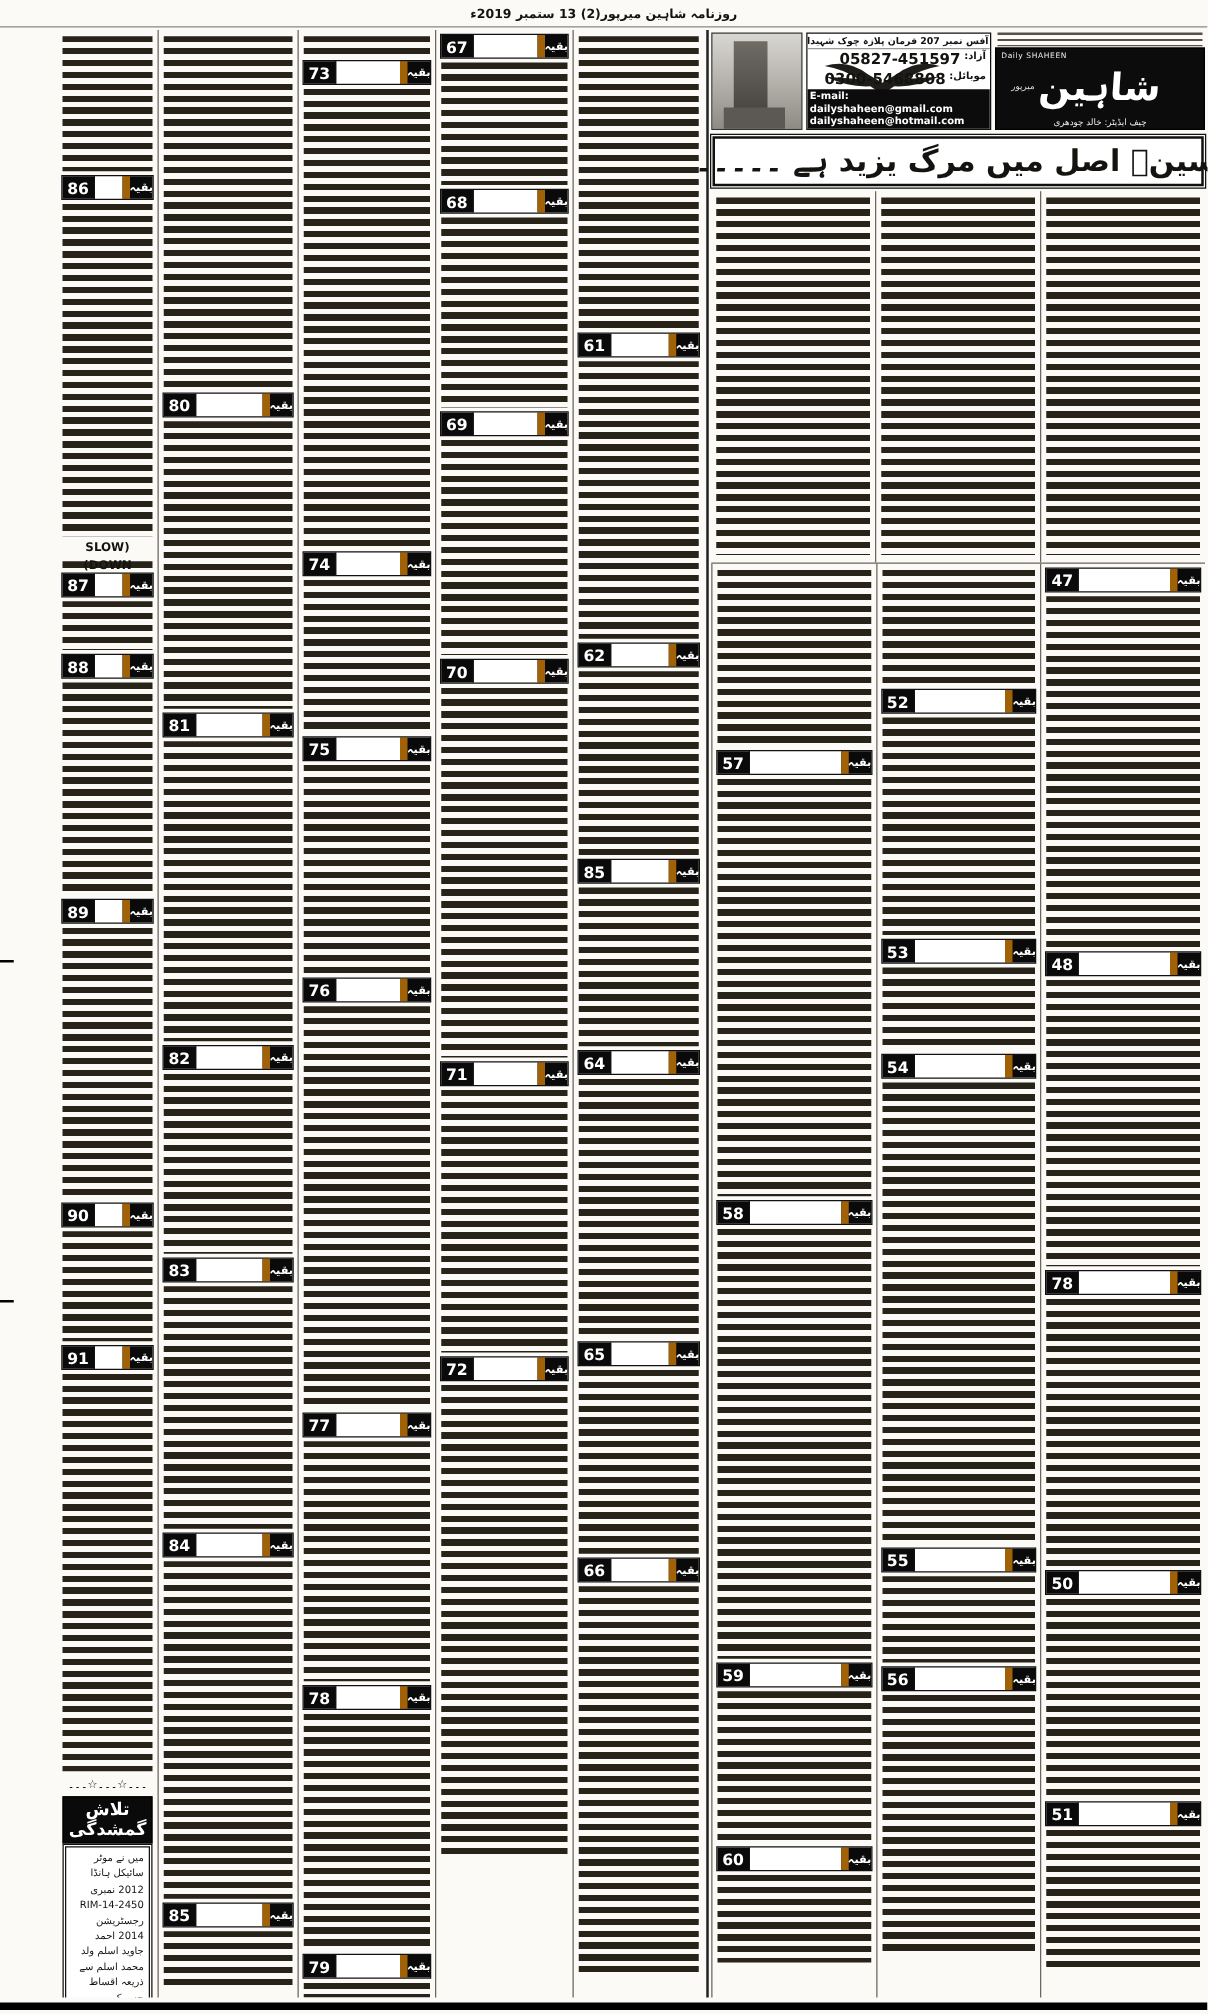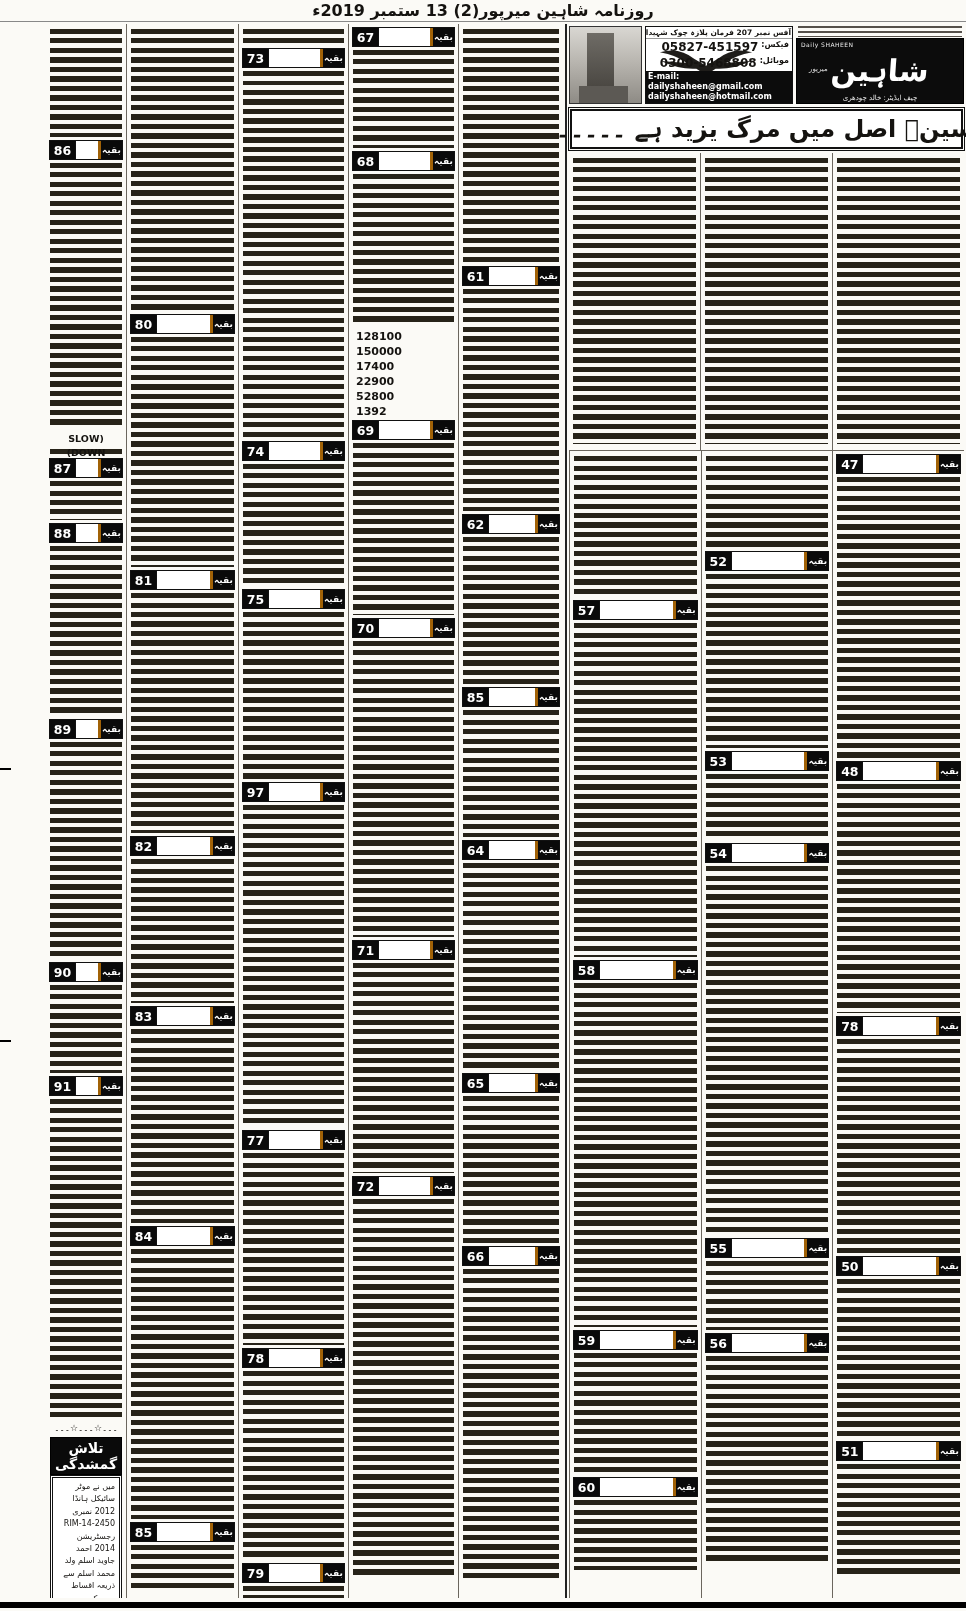--- a/index.html
+++ b/index.html
@@ -4,21 +4,21 @@
 <style>
   * { box-sizing: border-box; margin: 0; padding: 0; }
   html,body { width: 966px; height: 1611px; }
   body {
     background: #fbfaf6; color: #151310;
     font-family: "DejaVu Sans", sans-serif;
     overflow: hidden; position: relative;
   }
   .hdr {
     height: 22px; display: flex; align-items: center; justify-content: center;
-    font-size: 16px; font-weight: bold; direction: rtl;
+    font-size: 10px; font-weight: bold; direction: rtl;
     border-bottom: 1px solid #888;
   }
   .zones { display: flex; direction: rtl; height: 1576px; padding: 2px 2px 0 2px; gap: 2px; }
   .zone-right { width: 399px; border-left: 2px solid #222; padding-left: 2px; display: flex; flex-direction: column; }
   .zone-left  { flex: 1; display: flex; direction: rtl; }
   .col { padding: 2px 3px 0 3px; border-left: 1px solid #6b665e; overflow: hidden; }
   .zone-left .col:last-child { border-left: none; margin-left: 44px; }
   .c61 { width: 105px; } .c67 { width: 110px; } .c73 { width: 110px; }
   .c80 { width: 112px; } .c86 { flex: 1; }
   .rcols { flex: 1; display: flex; direction: rtl; }
@@ -39,21 +39,21 @@
   }
   .mn {
     width: 26px; background: #0a0a0a; color: #fff; font-weight: bold;
     font-size: 12.5px; display: flex; align-items: center; justify-content: center;
     border-right: 1px solid #111;
   }
   .mg { flex: 1; }
   .mb {
     width: 24px; background: #0a0a0a; color: #fff; font-size: 9px;
     display: flex; align-items: center; justify-content: center;
-    border-left: 3px solid #a16207; font-weight: bold;
+    border-left: 6px solid #a16207; font-weight: bold;
   }
 
   
   .mast { height: 82px; display: flex; direction: rtl; gap: 3px; padding: 2px 0; }
   .logo-cell { width: 168px; display: flex; flex-direction: column; }
   .logo-slogan { height: 11px; margin: 0 2px 1px 2px; }
   .logo-box {
     flex: 1; background: #0c0c0c; color: #fff; border: 1px solid #000;
     position: relative; display: flex; align-items: center; justify-content: center;
   }
@@ -122,21 +122,21 @@
           <span class="logo-sub">میرپور</span>
           <span class="logo-editor">چیف ایڈیٹر: خالد چودھری</span>
         </div>
       </div>
       <div class="contact">
         <div class="addr">آفس نمبر 207 فرمان پلازہ چوک شہیداں میرپور آزاد کشمیر</div>
         <svg class="eagle" viewBox="0 0 100 40">
           <path d="M50 26 L38 19 Q22 6 2 12 Q19 15 30 23 L3 21 Q22 30 40 29 L46 33 Q50 38 54 33 L60 29 Q78 30 97 21 L70 23 Q81 15 98 12 Q78 6 62 19 Z" fill="#14110e"></path>
         </svg>
         <div class="ph">
-          <span class="lbl">فیکس:</span>
+          <span class="lbl">آزاد:</span>
           <b>05827-451597</b>
         </div>
         <div class="ph">
           <span class="lbl">موبائل:</span>
           <b>0300-5468808</b>
         </div>
         <div class="email">
           <span>E-mail:</span>
           <span>dailyshaheen@gmail.com</span><br>
           <span>dailyshaheen@hotmail.com</span>
@@ -307,28 +307,20 @@
           <span class="mg"></span>
           <span class="mb">بقیہ</span>
         </div>
       <div class="t" style="height:98px"></div>
       <div class="m">
           <span class="mn">68</span>
           <span class="mg"></span>
           <span class="mb">بقیہ</span>
         </div>
       <div class="t" style="height:152px"></div>
-      <div>
-        <div class="fig">128100</div>
-        <div class="fig">150000</div>
-        <div class="fig">17400</div>
-        <div class="fig">22900</div>
-        <div class="fig">52800</div>
-        <div class="fig">1392</div>
-      </div>
       <div class="m">
           <span class="mn">69</span>
           <span class="mg"></span>
           <span class="mb">بقیہ</span>
         </div>
       <div class="t" style="height:172px"></div>
       <div class="m">
           <span class="mn">70</span>
           <span class="mg"></span>
           <span class="mb">بقیہ</span>
@@ -362,21 +354,21 @@
           <span class="mb">بقیہ</span>
         </div>
       <div class="t" style="height:122px"></div>
       <div class="m">
           <span class="mn">75</span>
           <span class="mg"></span>
           <span class="mb">بقیہ</span>
         </div>
       <div class="t" style="height:167px"></div>
       <div class="m">
-          <span class="mn">97</span>
+          <span class="mn">76</span>
           <span class="mg"></span>
           <span class="mb">بقیہ</span>
         </div>
       <div class="t" style="height:322px"></div>
       <div class="m">
           <span class="mn">77</span>
           <span class="mg"></span>
           <span class="mb">بقیہ</span>
         </div>
       <div class="t" style="height:192px"></div>

